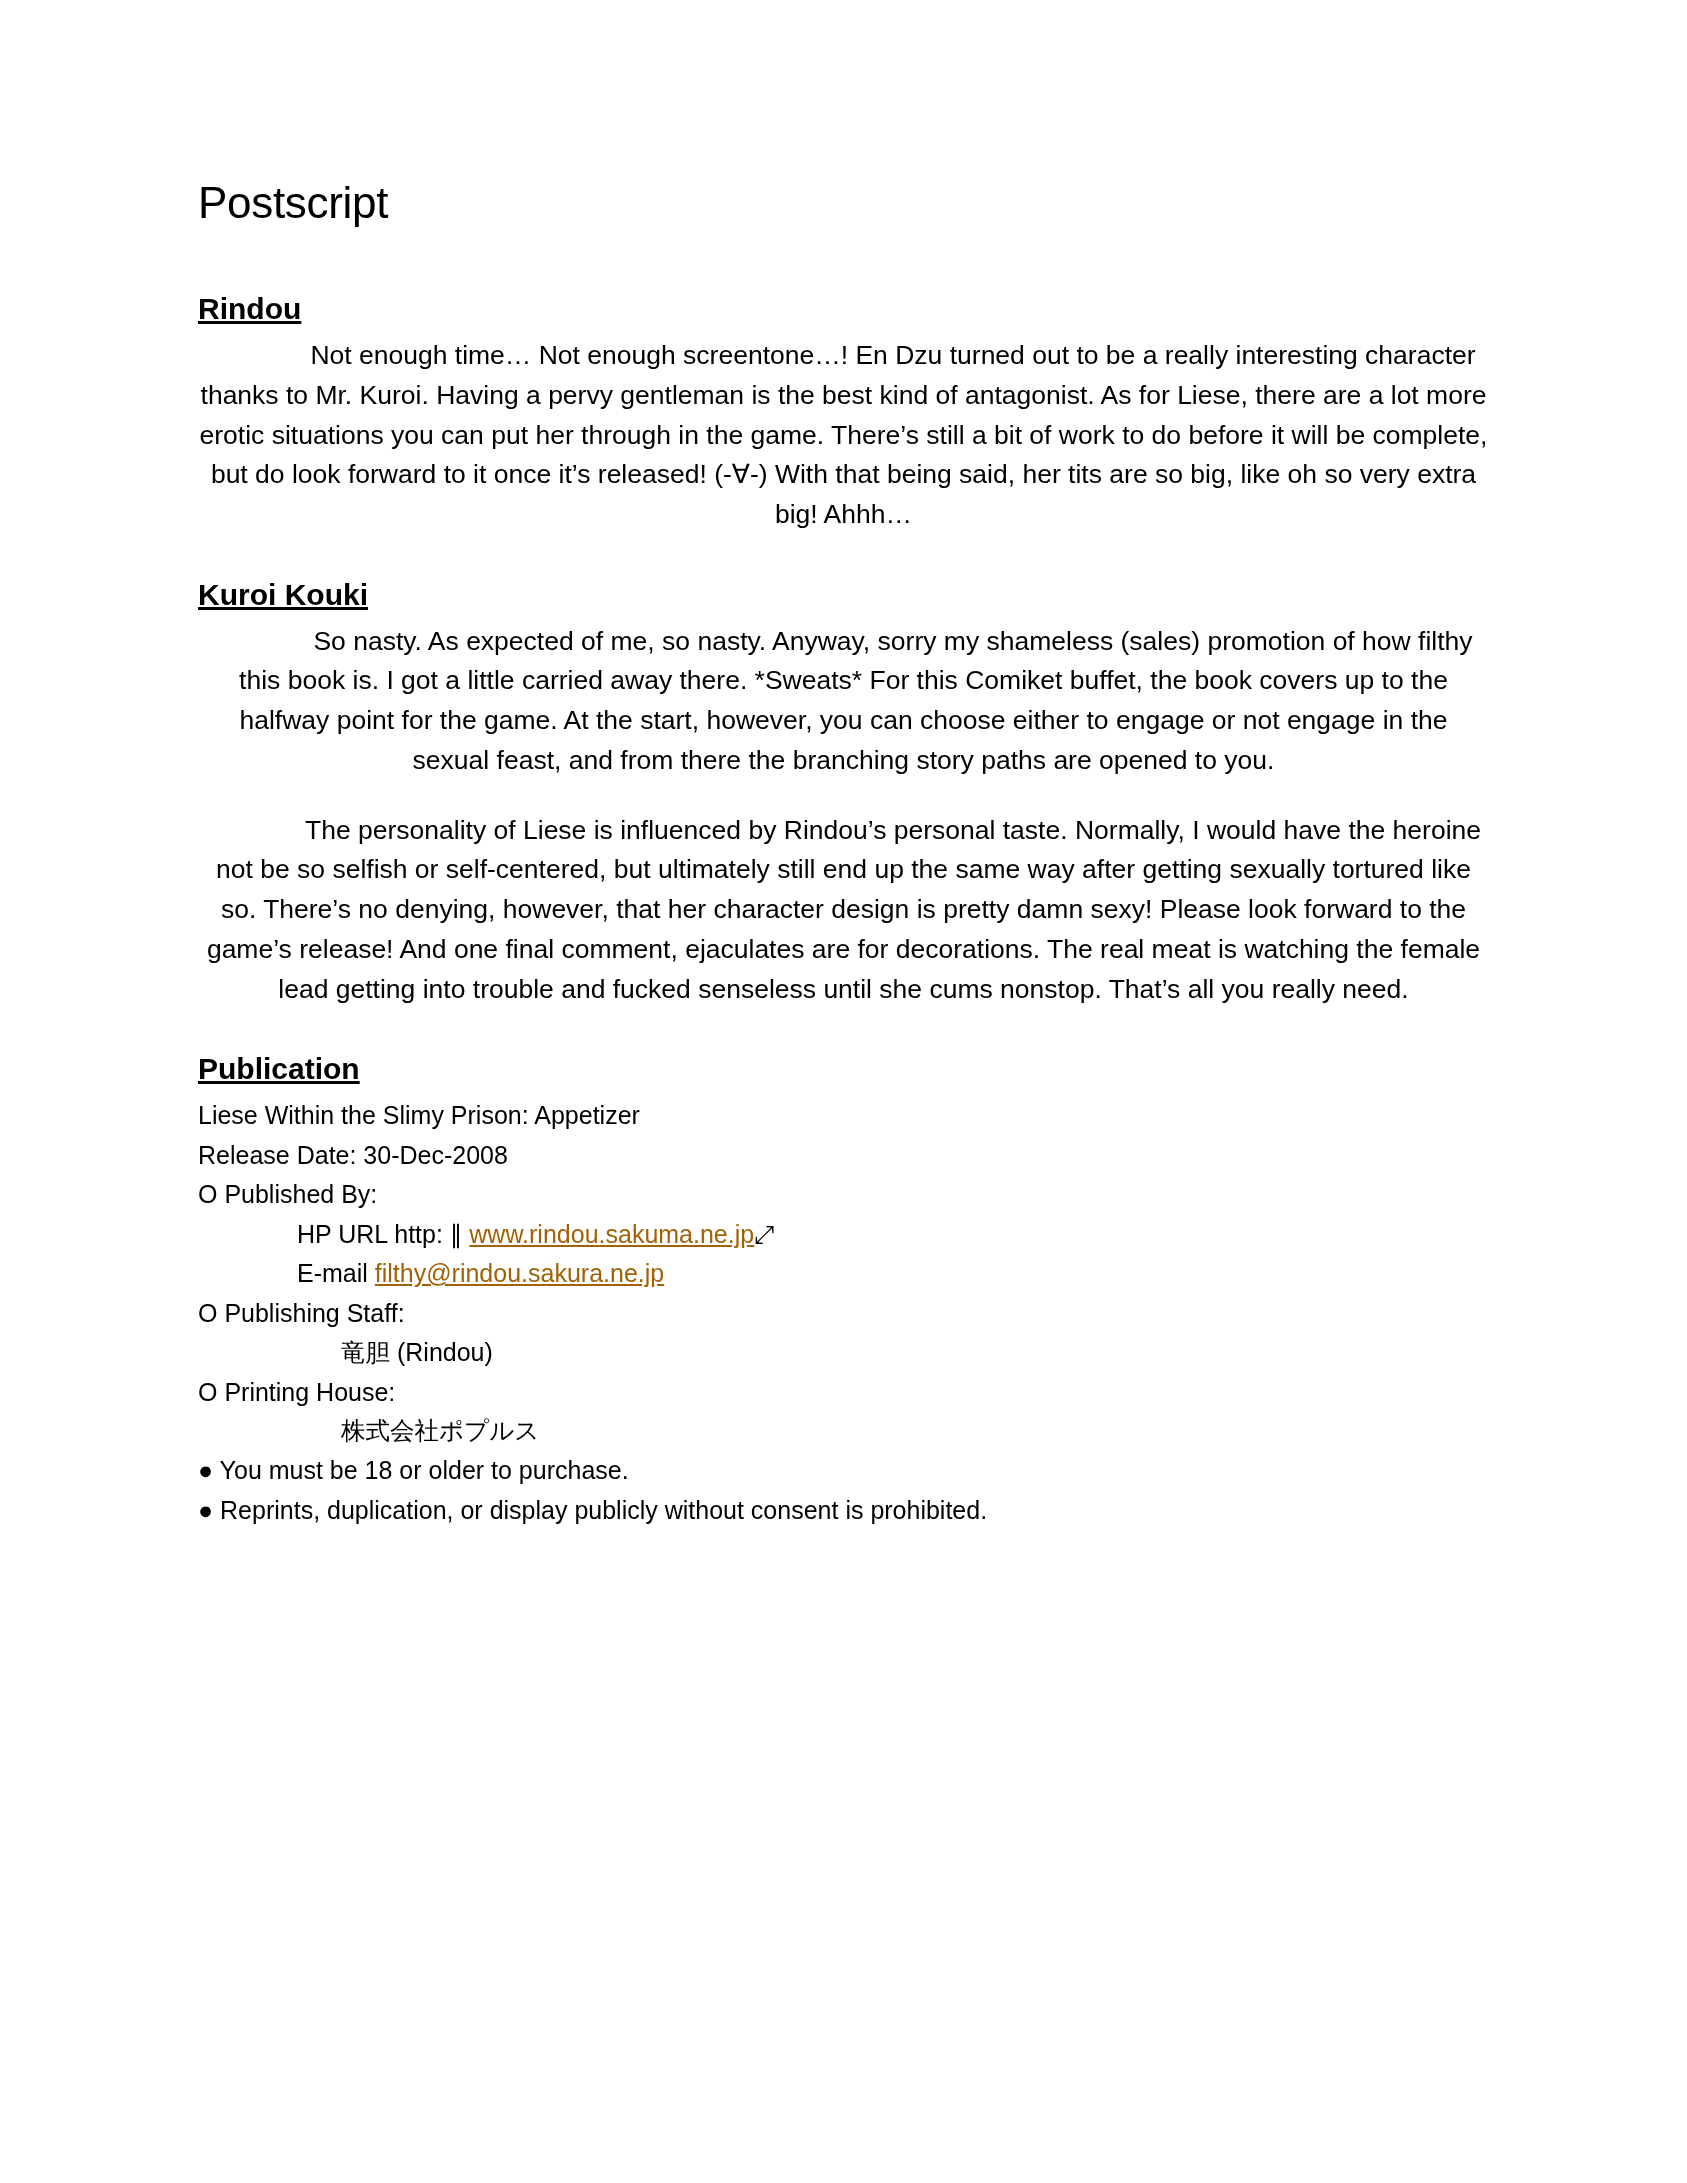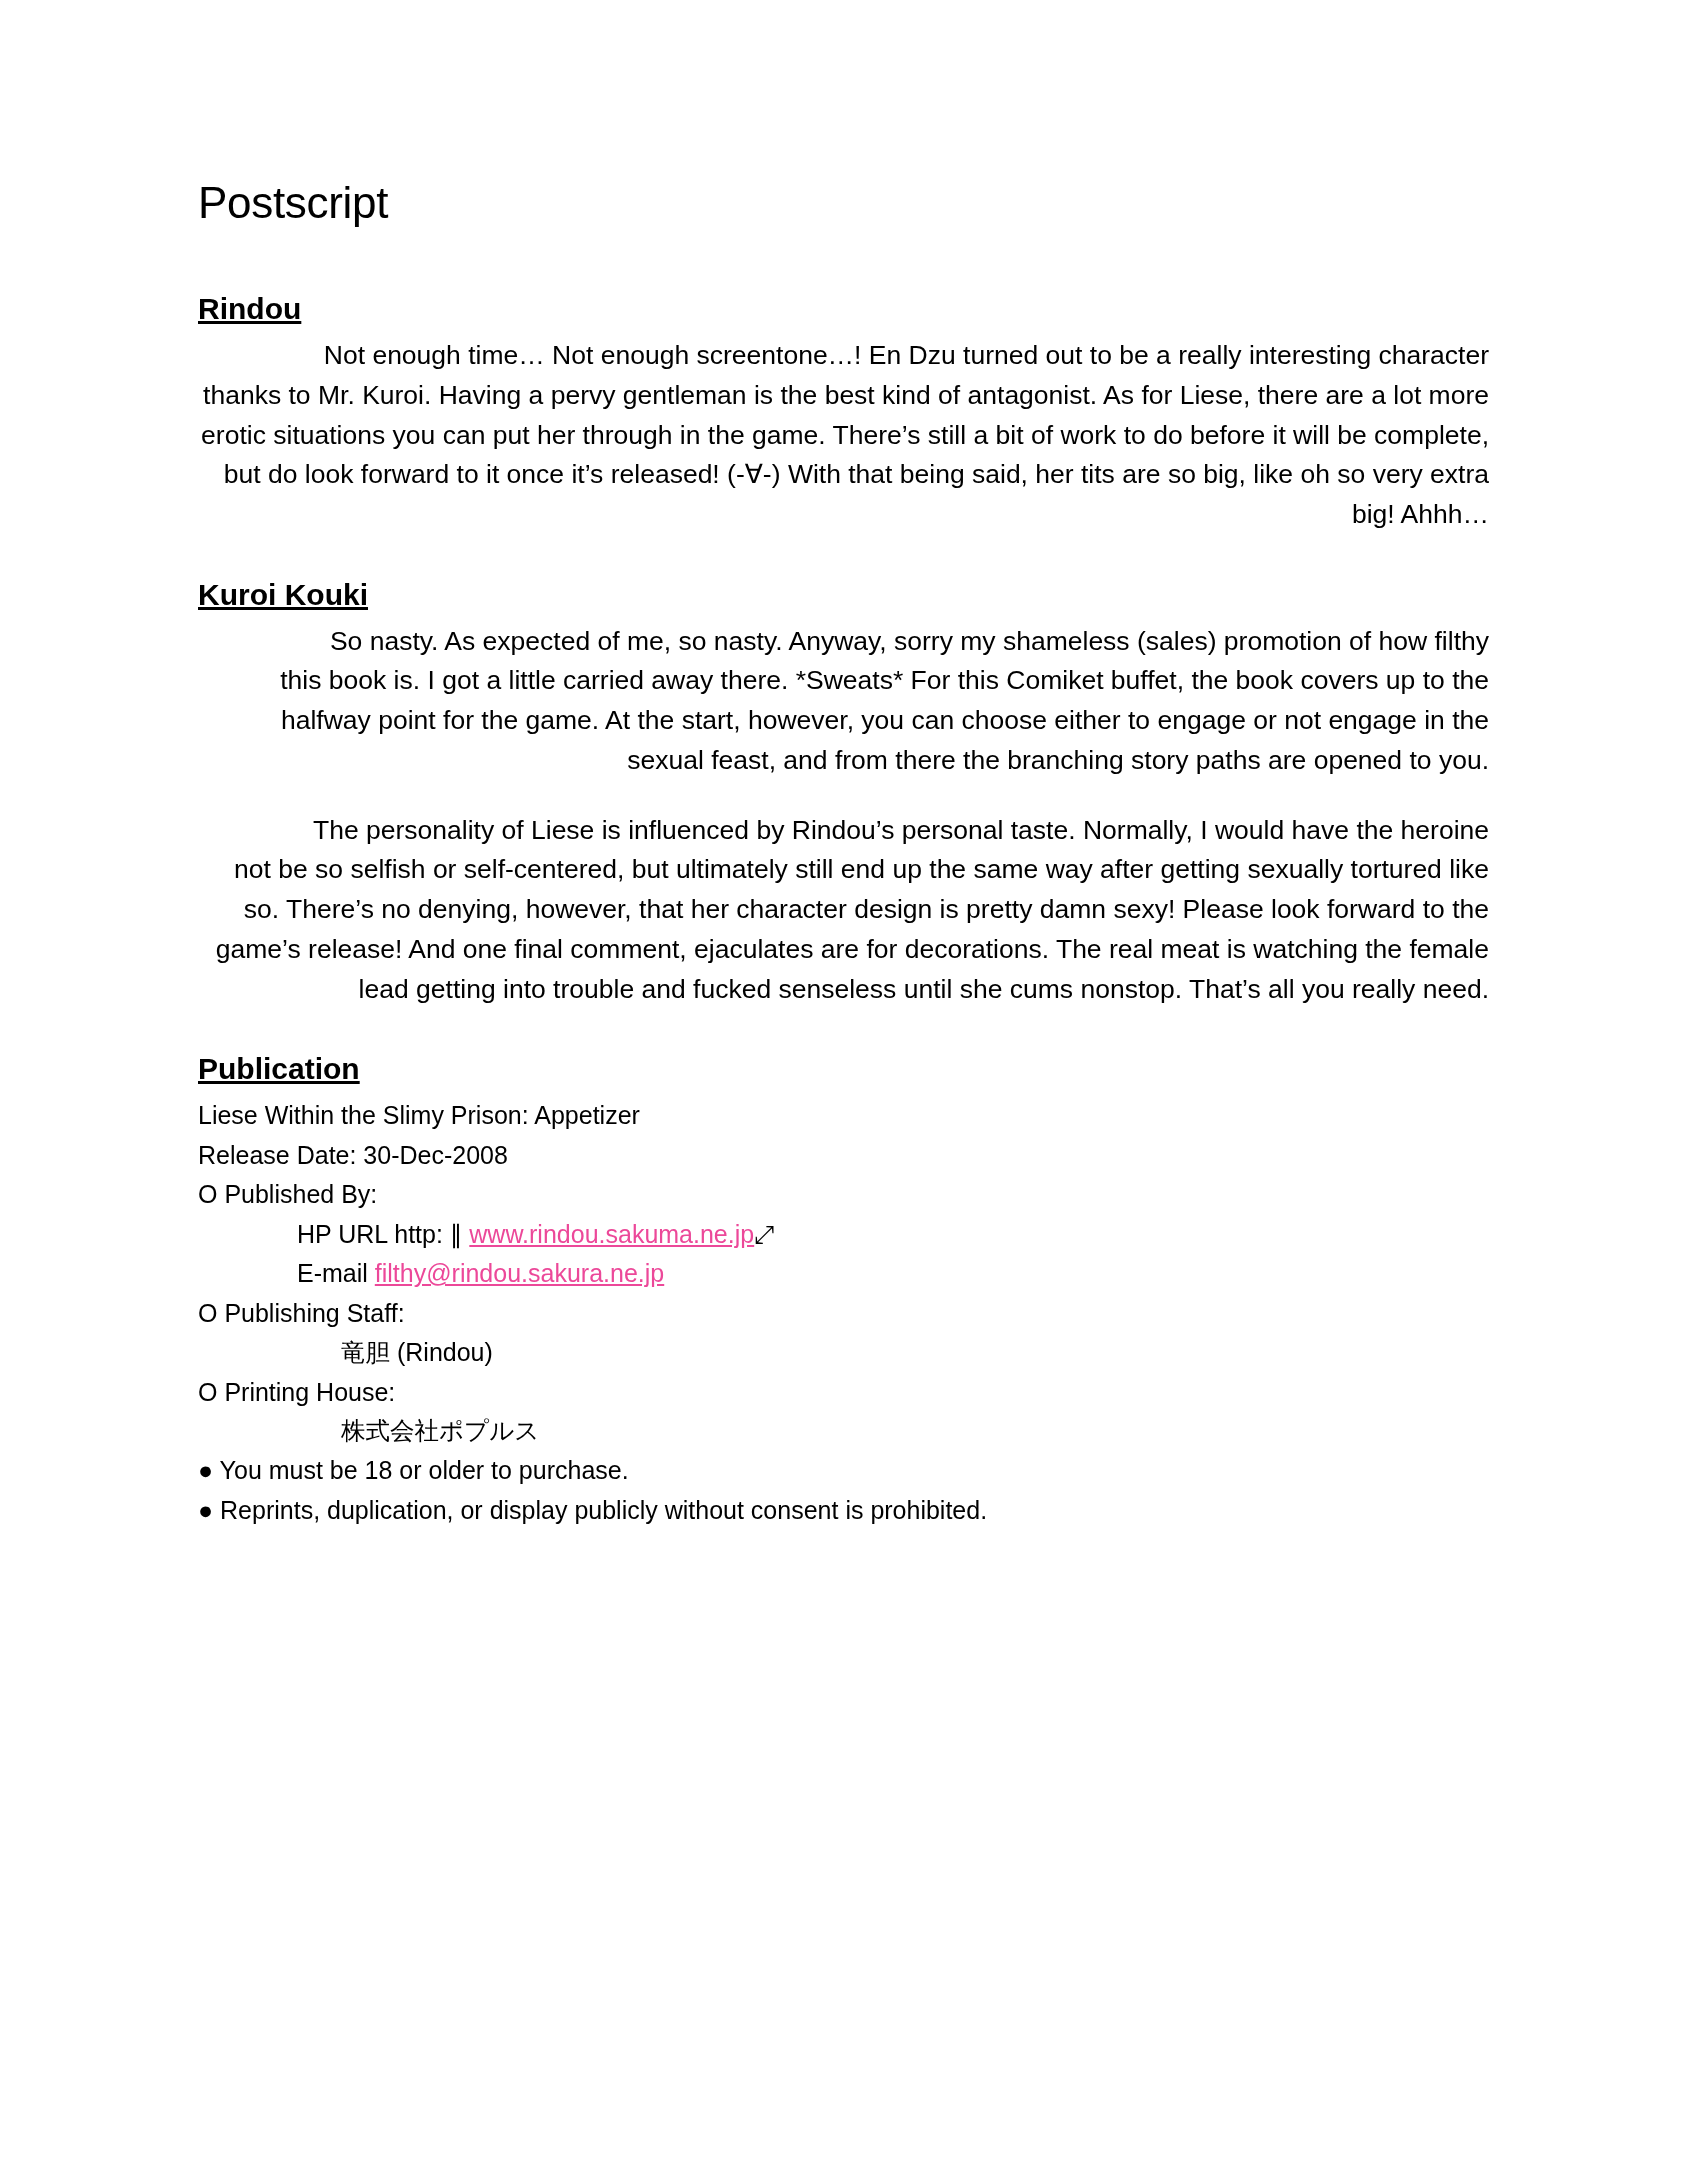--- a/index.html
+++ b/index.html
@@ -32,40 +32,40 @@
     font-size: 30px;
     font-weight: bold;
     text-decoration: underline;
     margin: 0 0 5.3px 0;
     line-height: 1.45;
   }
   p.body-text {
     font-size: 26.5px;
     line-height: 1.5;
     margin: 0;
-    text-align: right;
+    text-align: center;
   }
   p.body-text .indent {
     display: inline-block;
     width: 99px;
   }
   .gap-md { height: 30px; }
   .gap-lg { height: 38px; }
   .pub-block {
     font-size: 25px;
     line-height: 1.58;
   }
   .pub-line {
     white-space: pre-wrap;
   }
   .pub-indent {
     padding-left: 99px;
   }
   a.link {
-    color: #ec4899;
+    color: #a16207;
   }
   .jp {
     font-family: "DejaVu Sans", sans-serif;
     font-size: 24.5px;
     margin-left: 44px;
   }
   .bullet-line {
     font-size: 25px;
     line-height: 1.58;
   }

